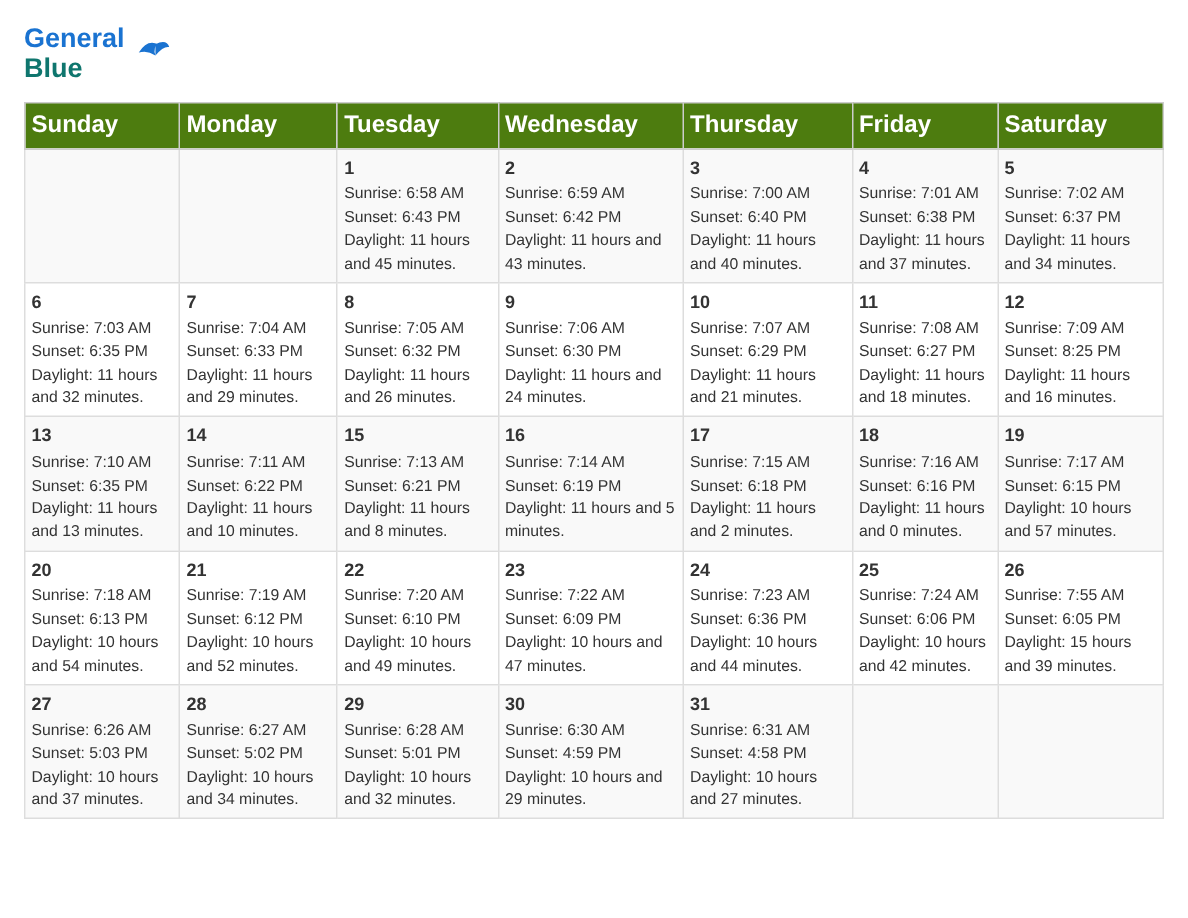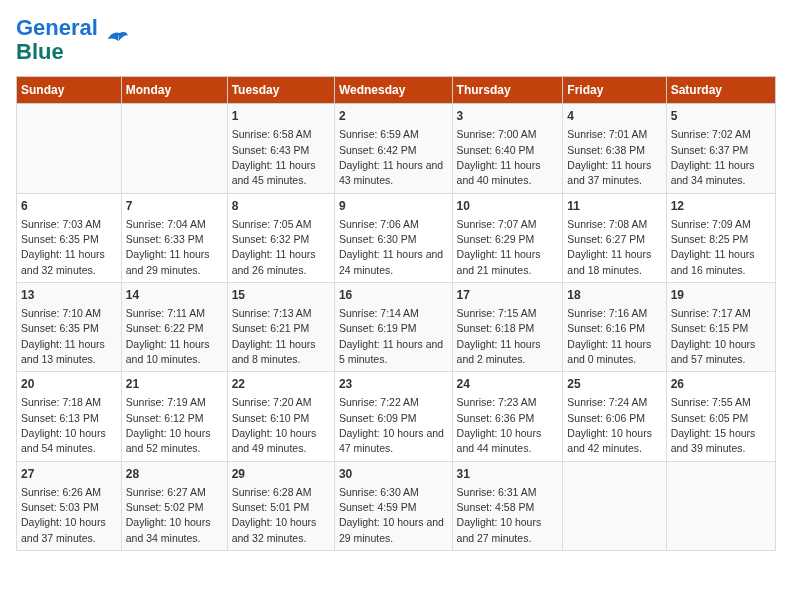--- a/index.html
+++ b/index.html
@@ -14,21 +14,21 @@
       display: flex;
       justify-content: space-between;
       align-items: flex-start;
       margin-bottom: 12px;
     }
     .logo {
       display: flex;
       align-items: center;
     }
     .logo-text {
-      font-size: 22px;
+      font-size: 18px;
       font-weight: bold;
       color: #333;
       line-height: 1.1;
     }
     .logo-text span {
       color: #1a73d1;
     }
     .logo-bird {
       width: 28px;
       height: 24px;
@@ -46,25 +46,25 @@
       font-size: 16px;
       font-weight: normal;
       color: #555;
     }
     table {
       width: 100%;
       border-collapse: collapse;
       font-size: 11px;
     }
     thead th {
-      background-color: #c2410c;
+      background-color: #4d7c0f;
       color: #fff;
       padding: 6px 4px;
       text-align: left;
-      font-size: 12px;
+      font-size: 16px;
       font-weight: bold;
       border: 1px solid #ccc;
     }
     tbody td {
       vertical-align: top;
       border: 1px solid #ddd;
       padding: 4px;
       min-height: 80px;
       color: #333;
       line-height: 1.4;

